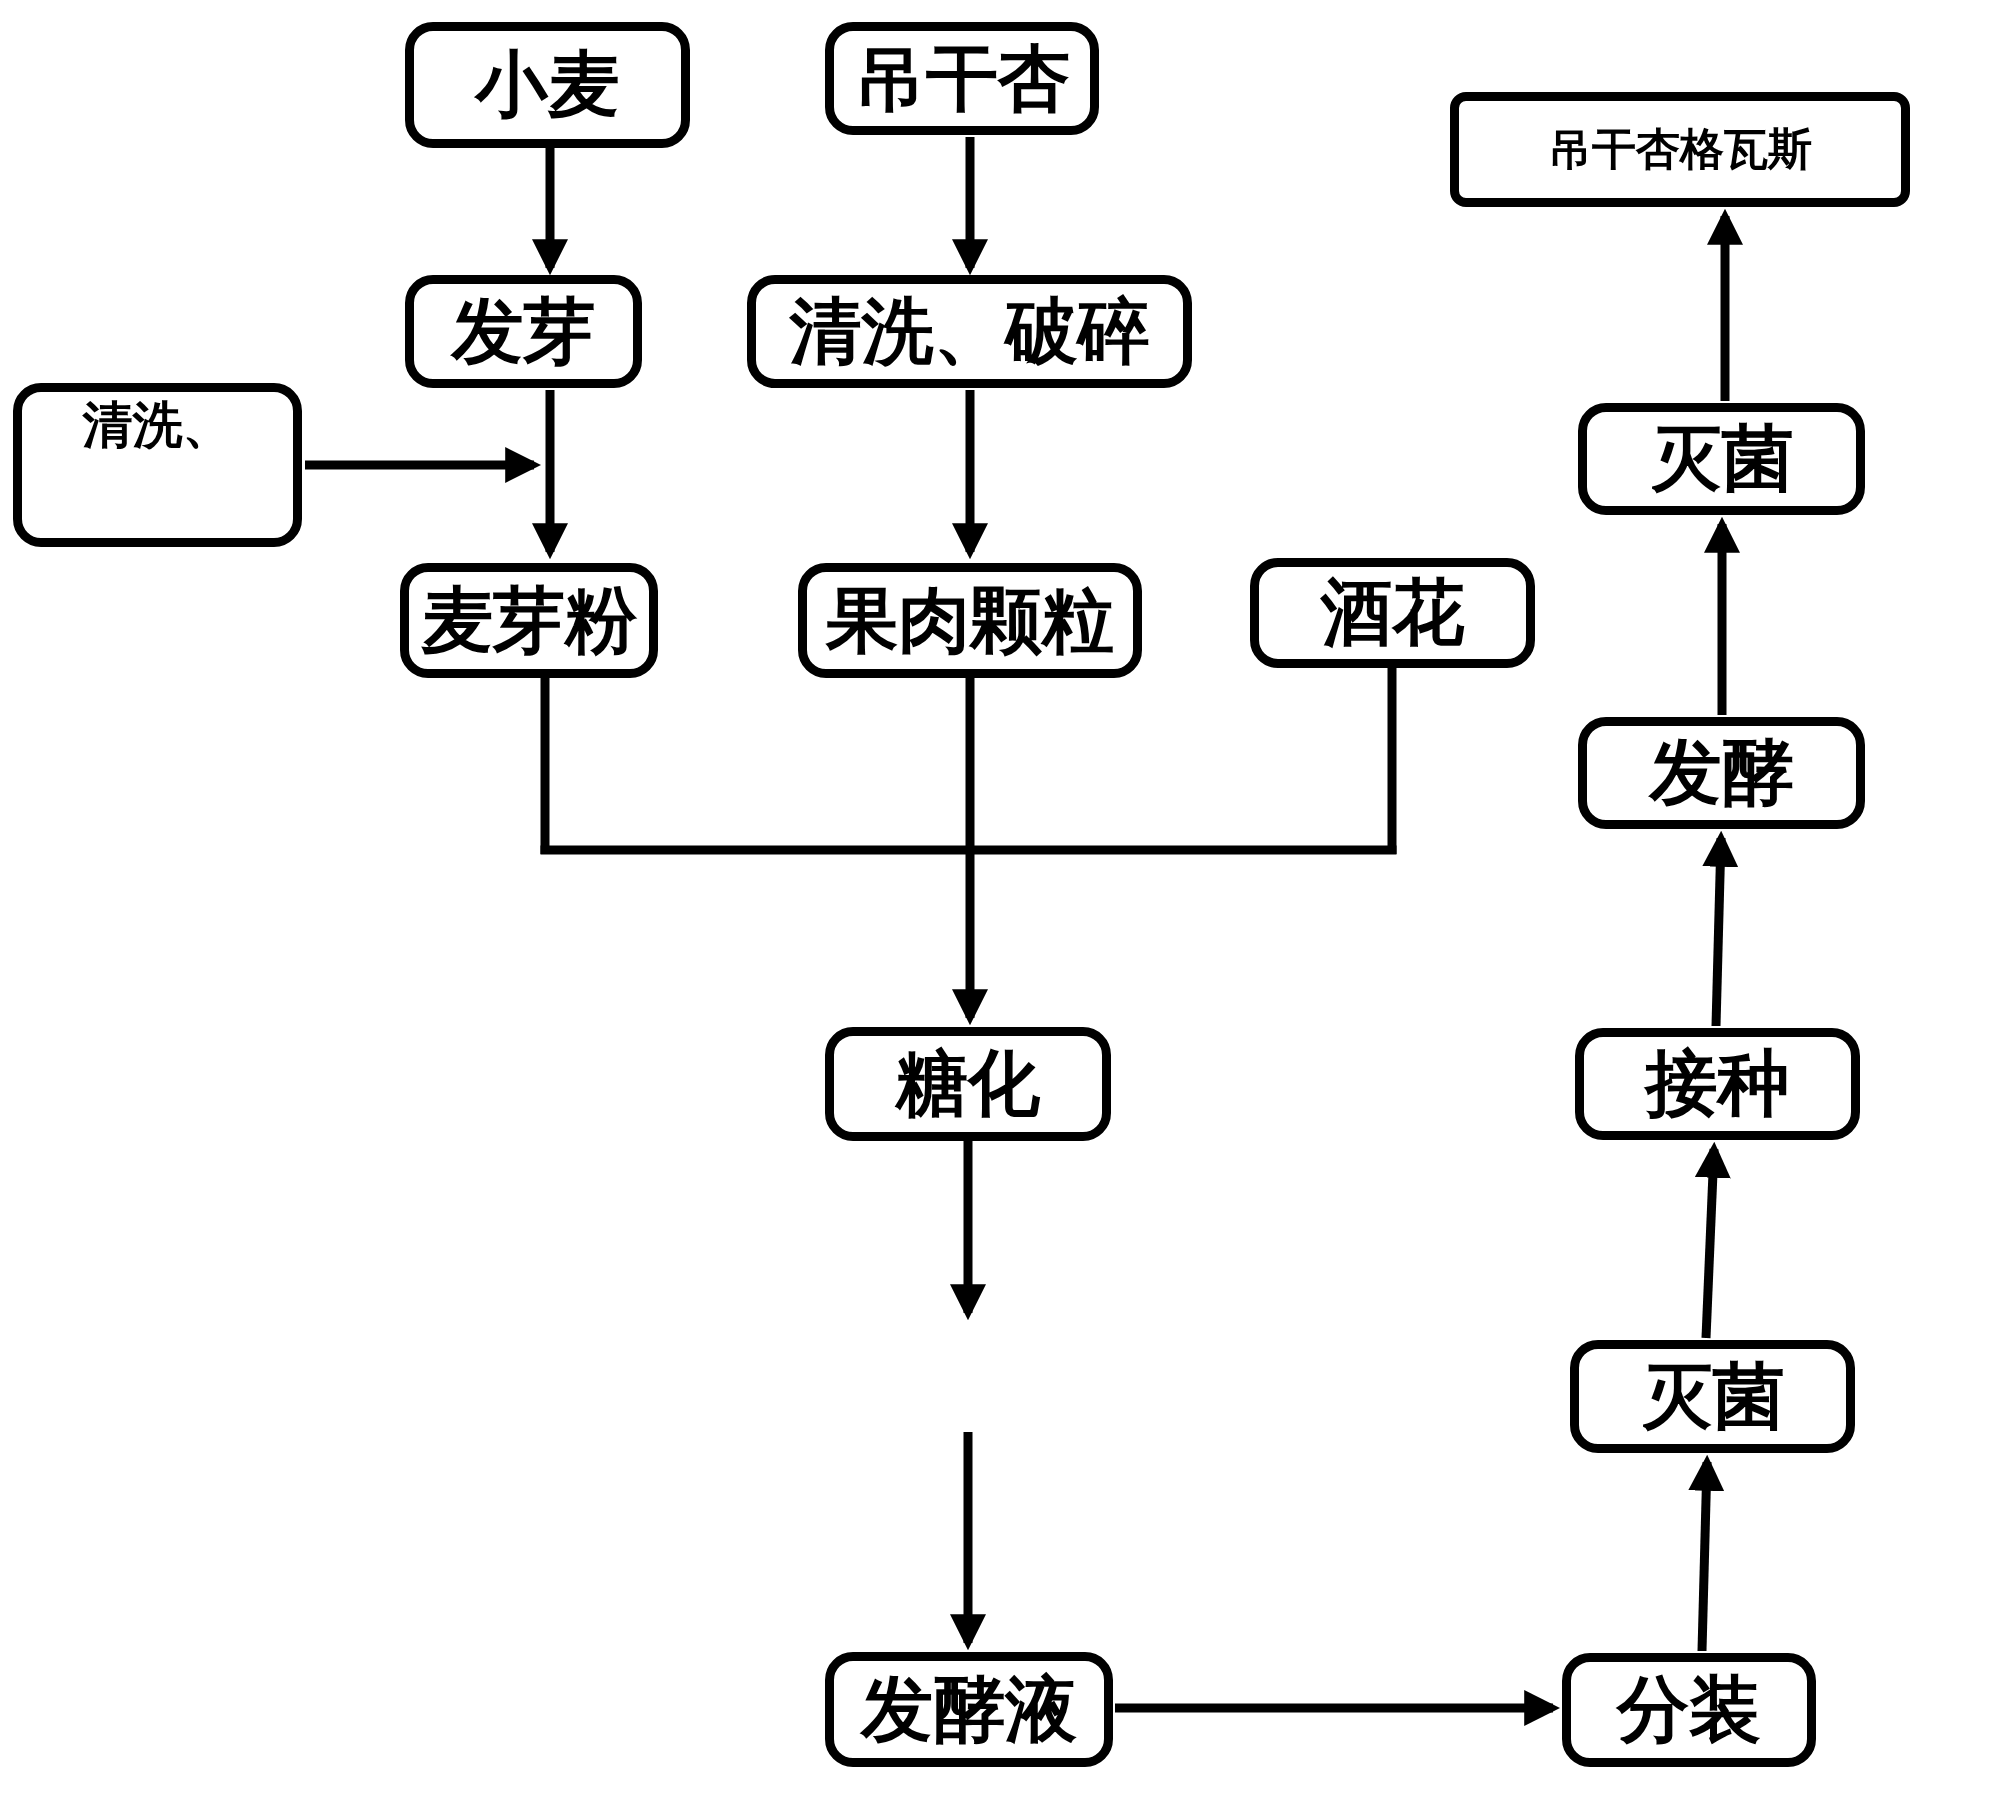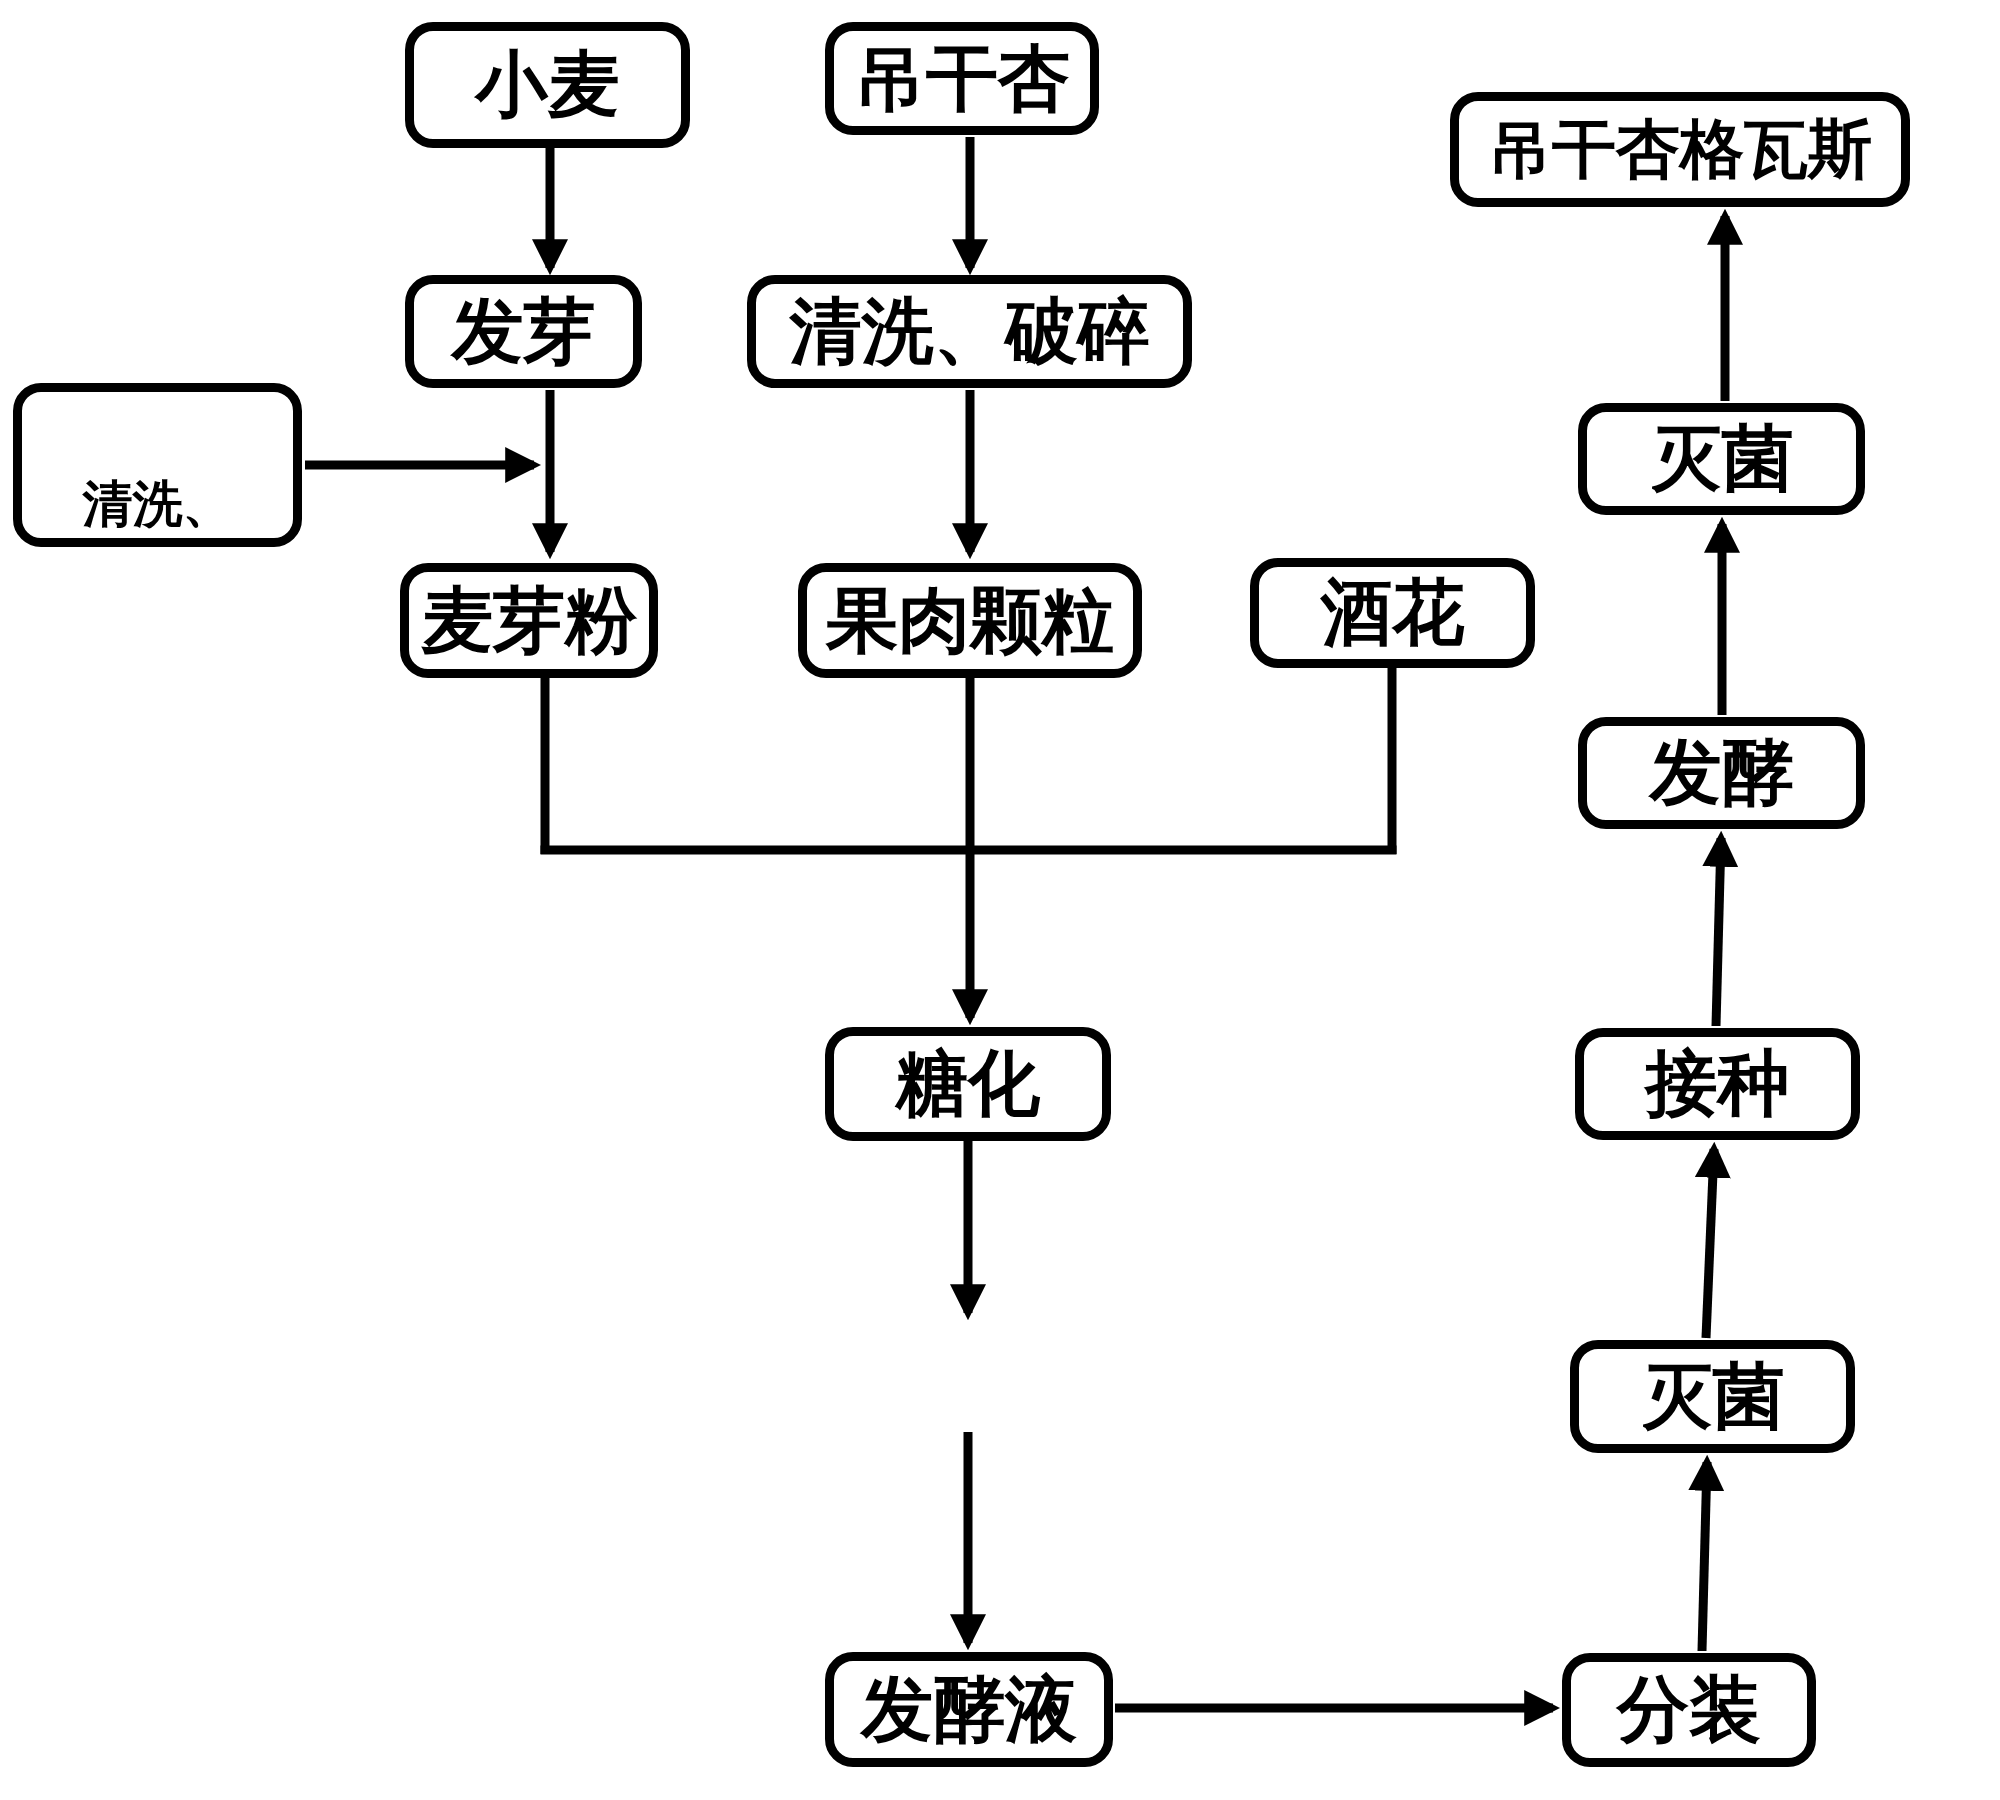--- a/index.html
+++ b/index.html
@@ -42,27 +42,28 @@
     display: flex;
     align-items: center;
     justify-content: center;
     text-align: center;
     font-size: 72px;
     font-weight: bold;
     line-height: 1;
     white-space: nowrap;
   }
   .node.product {
-    font-size: 64px;
+    font-size: 44px;
+    border-radius: 16px;
   }
   .node.small {
     flex-direction: column;
     font-size: 50px;
     line-height: 1.35;
-    justify-content: flex-end;
+    justify-content: space-between;
   }
   .node.small span {
     display: block;
   }
 </style>
 </head>
 <body>
 
 <div class="canvas">
 

